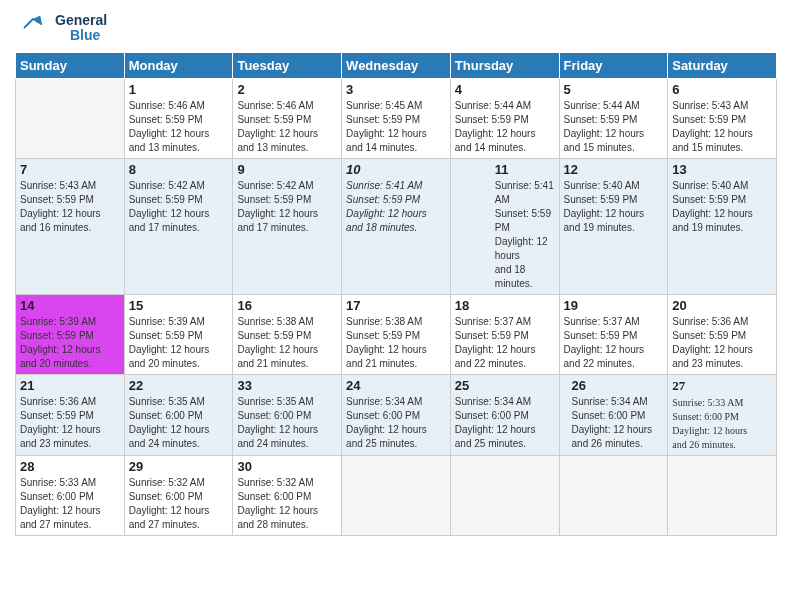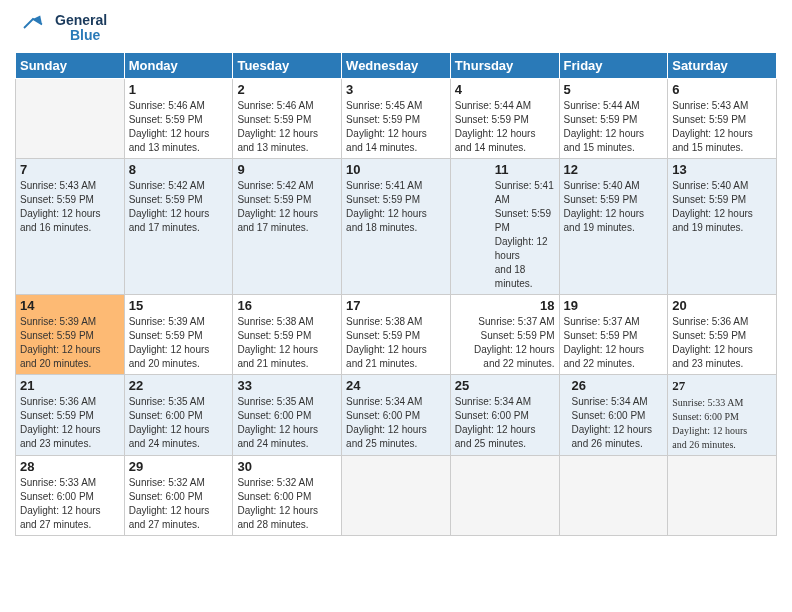--- a/index.html
+++ b/index.html
@@ -117,21 +117,21 @@
 Daylight: 12 hours
 and 17 minutes.</div>
           </td>
           <td style="background: rgb(232, 240, 247);">
             <span class="day-num">9</span>
             <div class="day-info" style="white-space: pre-line;">Sunrise: 5:42 AM
 Sunset: 5:59 PM
 Daylight: 12 hours
 and 17 minutes.</div>
           </td>
-          <td style="background: rgb(232, 240, 247);">
+          <td style="background: rgb(232, 240, 247); font-style: italic;">
             <span class="day-num">10</span>
             <div class="day-info" style="white-space: pre-line;">Sunrise: 5:41 AM
 Sunset: 5:59 PM
 Daylight: 12 hours
 and 18 minutes.</div>
           </td>
           <td style="background: rgb(232, 240, 247); padding-left: 44px;">
             <span class="day-num">11</span>
             <div class="day-info" style="white-space: pre-line;">Sunrise: 5:41 AM
 Sunset: 5:59 PM
@@ -147,21 +147,21 @@
           </td>
           <td style="background: rgb(232, 240, 247);">
             <span class="day-num">13</span>
             <div class="day-info" style="white-space: pre-line;">Sunrise: 5:40 AM
 Sunset: 5:59 PM
 Daylight: 12 hours
 and 19 minutes.</div>
           </td>
         </tr>
         <tr style="background: rgb(255, 255, 255);">
-          <td style="background: #fdba74;">
+          <td style="background: #d946ef;">
             <span class="day-num">14</span>
             <div class="day-info" style="white-space: pre-line;">Sunrise: 5:39 AM
 Sunset: 5:59 PM
 Daylight: 12 hours
 and 20 minutes.</div>
           </td>
           <td style="background: rgb(255, 255, 255);">
             <span class="day-num">15</span>
             <div class="day-info" style="white-space: pre-line;">Sunrise: 5:39 AM
 Sunset: 5:59 PM
@@ -175,21 +175,21 @@
 Daylight: 12 hours
 and 21 minutes.</div>
           </td>
           <td style="background: rgb(255, 255, 255);">
             <span class="day-num">17</span>
             <div class="day-info" style="white-space: pre-line;">Sunrise: 5:38 AM
 Sunset: 5:59 PM
 Daylight: 12 hours
 and 21 minutes.</div>
           </td>
-          <td style="background: rgb(255, 255, 255); text-align: right;">
+          <td style="background: rgb(255, 255, 255);">
             <span class="day-num">18</span>
             <div class="day-info" style="white-space: pre-line;">Sunrise: 5:37 AM
 Sunset: 5:59 PM
 Daylight: 12 hours
 and 22 minutes.</div>
           </td>
           <td style="background: rgb(255, 255, 255);">
             <span class="day-num">19</span>
             <div class="day-info" style="white-space: pre-line;">Sunrise: 5:37 AM
 Sunset: 5:59 PM

